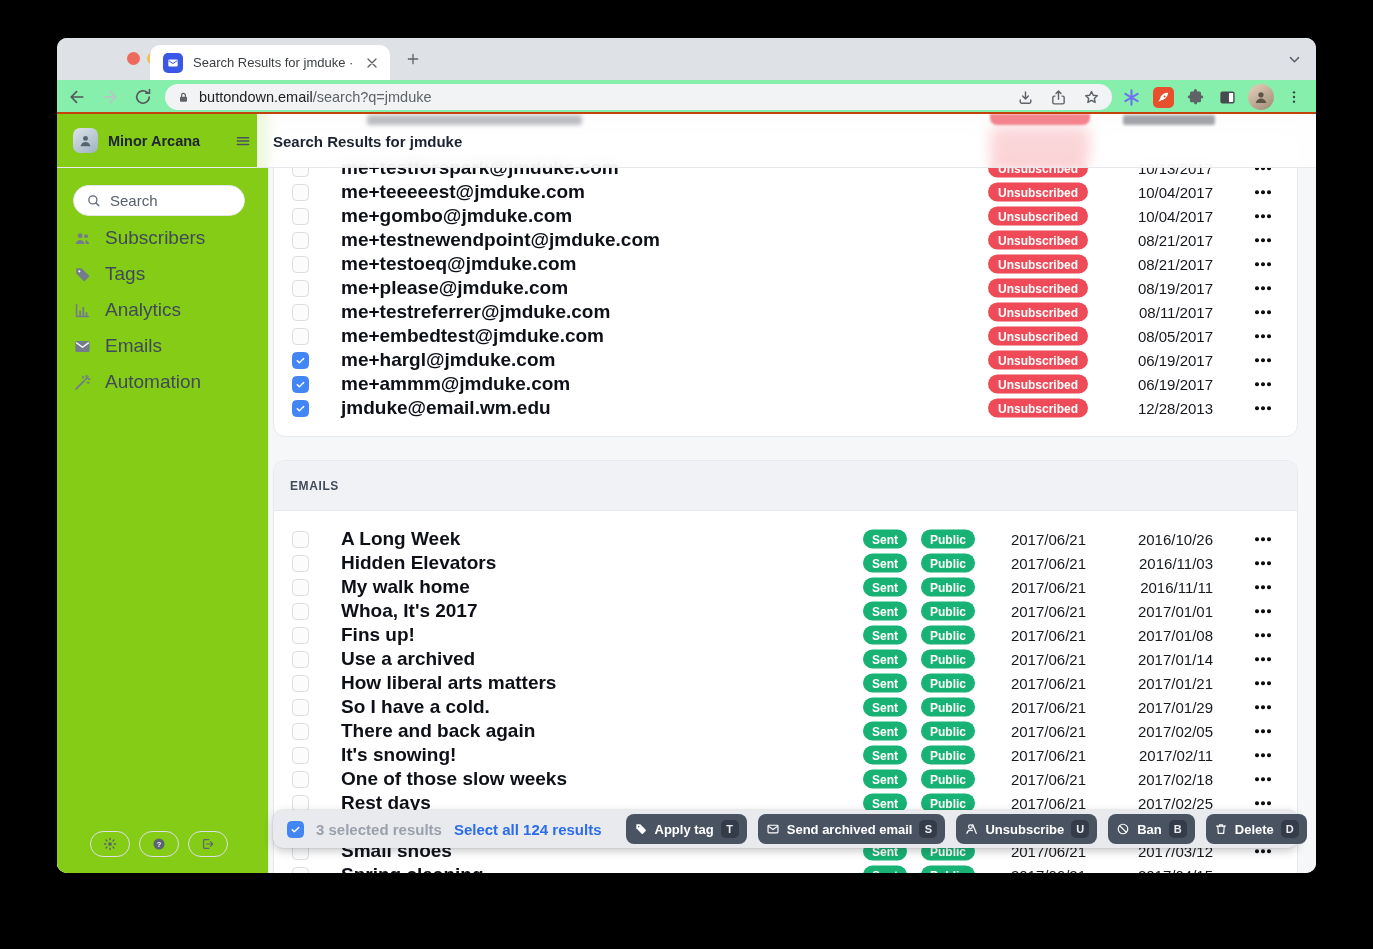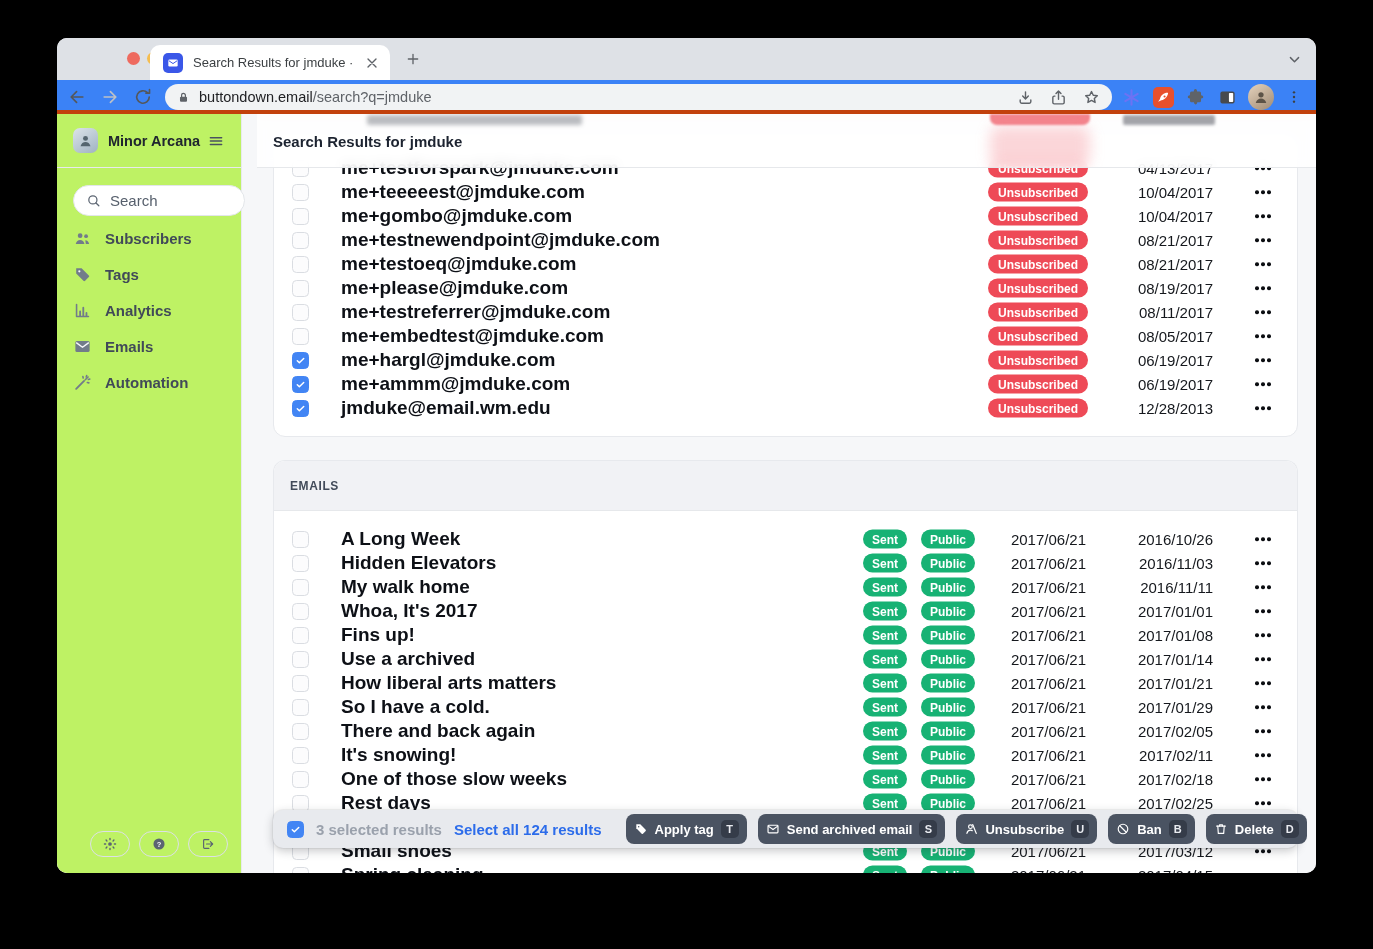--- a/index.html
+++ b/index.html
@@ -15,53 +15,53 @@
   .tl.r{left:70px;background:#ee6a5f}.tl.y{left:90px;background:#f5bd4f}.tl.g{left:110px;background:#61c454}
   .tab{position:absolute;left:93px;top:7px;width:240px;height:35px;background:#fff;border-radius:10px 10px 0 0;display:flex;align-items:center;padding:0 10px 0 13px}
   .favicon{width:20px;height:20px;border-radius:5px;background:#3a57e8;display:flex;align-items:center;justify-content:center;margin-right:10px;flex:none}
   .favicon .ic{width:14px;height:14px}
   .tab-title{font-size:13px;color:#3c4043;white-space:nowrap;overflow:hidden;flex:1}
   .tab-close{width:16px;height:16px;color:#5f6368;margin-left:6px}
   .newtab{position:absolute;left:348px;top:13px;width:16px;height:16px;color:#5f6368}
   .strip-chev{position:absolute;right:14px;top:14px;width:15px;height:15px;color:#5f6368}
 
   
-  .toolbar{position:absolute;left:0;top:42px;right:0;height:34px;background:#3b82f6;border-bottom:4px solid #c2410c}
+  .toolbar{position:absolute;left:0;top:42px;right:0;height:34px;background:#86efac;border-bottom:2px solid #c2410c}
   .nav-ic{position:absolute;top:7px;width:20px;height:20px;color:#54575b}
   .nav-ic.back{left:10px}.nav-ic.fwd{left:43px;color:#bdc1c6}.nav-ic.rel{left:76px}
   .omnibox{position:absolute;left:108px;top:4px;width:947px;height:26px;background:#f1f3f4;border-radius:14px;display:flex;align-items:center;padding:0 12px}
   .omnibox .lock{width:13px;height:13px;color:#5f6368;margin-right:9px}
   .url{font-size:14.5px;white-space:nowrap}
   .url-domain{color:#202124}.url-path{color:#5f6368}
   .box-icons{margin-left:auto;display:flex;gap:16px;align-items:center}
   .box-icons .ic{width:17px;height:17px;color:#5f6368}
   .ext{position:absolute;top:8px;width:19px;height:19px}
   .ext.snow{left:1065px;color:#6d72f3}
   .rocket-box{position:absolute;left:1096px;top:7px;width:21px;height:21px;background:#e8502d;border-radius:5px;padding:2px}
   .ext.puzzle{left:1129px;color:#5f6368}
   .ext.panel{left:1161px;color:#474a4e}
   .chrome-avatar{position:absolute;left:1191px;top:4px;width:26px;height:26px;border-radius:50%;background:linear-gradient(145deg,#e6d3bd,#9e8a74);padding:4px;color:#5c5347}
   .kebab{position:absolute;left:1229px;top:8px;width:16px;height:18px;color:#3c4043}
 
   
   .app{position:absolute;left:0;top:76px;right:0;bottom:0;background:#f6f7f9}
 
   
-  .sidebar{position:absolute;left:0;top:0;width:185px;bottom:0;background:#bef264;border-right:1px solid #e8eaee}
+  .sidebar{position:absolute;left:0;top:0;width:212px;bottom:0;background:#84cc16;border-right:1px solid #e8eaee}
   .sb-header{position:absolute;left:0;top:0;right:0;height:54px;border-bottom:1px solid #e8eaee;display:flex;align-items:center;padding:0 16px}
   .sb-avatar{width:25px;height:25px;border-radius:7px;background:linear-gradient(145deg,#dce4ea,#9fb2c1);padding:4px;color:#54656f;flex:none}
   .sb-name{font-size:14.5px;font-weight:700;color:#20262f;margin-left:10px;flex:1;white-space:nowrap}
   .sb-menu{width:18px;height:18px;color:#4a5260}
   .sb-search{position:absolute;left:16px;top:71px;width:172px;height:31px;background:#fff;border:1px solid #e3e6ea;border-radius:16px;display:flex;align-items:center;padding:0 12px;cursor:text}
   .sb-search .ic{width:15px;height:15px;color:#5d6673;margin-right:9px}
   .sb-search .ph{font-size:15px;color:#565f6c}
   .sb-nav{position:absolute;left:0;top:106px;right:0}
   .nav-item{height:36px;display:flex;align-items:center;padding:0 16px;gap:13px;cursor:pointer}
   .nav-item .ic{width:19px;height:19px;color:#727c8a}
-  .nav-item .lb{font-size:15px;color:#414a58;font-weight:700}
+  .nav-item .lb{font-size:19px;color:#414a58;font-weight:400}
   .sb-footer{position:absolute;left:33px;bottom:16px;display:flex;gap:9px}
   .sb-pill{width:40px;height:26px;border:1px solid #dce0e6;border-radius:13px;display:flex;align-items:center;justify-content:center;color:#5b6472;cursor:pointer}
   .sb-pill .ic{width:14px;height:14px}
 
   
   .main{position:absolute;left:200px;top:0;right:0;bottom:0}
   .main-header{position:absolute;left:0;top:0;right:0;height:54px;background:rgba(255,255,255,.86);backdrop-filter:blur(6px);border-bottom:1px solid #e6e8eb;z-index:10;overflow:hidden}
   .mh-title{position:absolute;left:16px;top:50%;transform:translateY(-50%);font-size:15px;font-weight:700;color:#1c2330;z-index:3}
   .gh-email{position:absolute;left:110px;top:1px;width:215px;height:10px;background:rgba(60,66,76,.35);filter:blur(2px);border-radius:2px}
   .gh-badge{position:absolute;left:733px;top:0;width:100px;height:11px;background:rgba(238,80,92,.7);border-radius:0 0 7px 7px;filter:blur(1px)}
@@ -333,21 +333,21 @@
       </div>
 
       <div class="main">
 
         <div class="card subs">
           <div class="rows">
               <div class="row">
                 <span class="cb"></span>
                 <span class="txt">me+testforspark@jmduke.com</span>
                 <span class="badge-red">Unsubscribed</span>
-                <span class="date d1">04/13/2017</span>
+                <span class="date d1">10/13/2017</span>
                 <span class="dots">
                   <i></i>
                   <i></i>
                   <i></i>
                 </span>
               </div>
               <div class="row">
                 <span class="cb"></span>
                 <span class="txt">me+teeeeest@jmduke.com</span>
                 <span class="badge-red">Unsubscribed</span>

